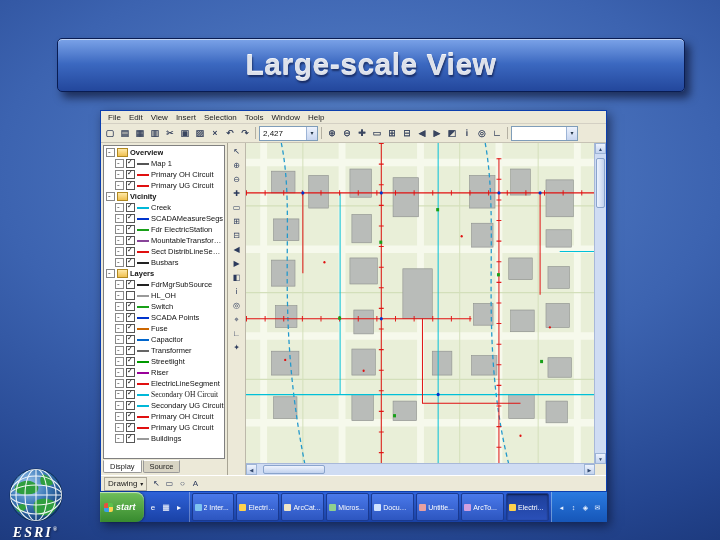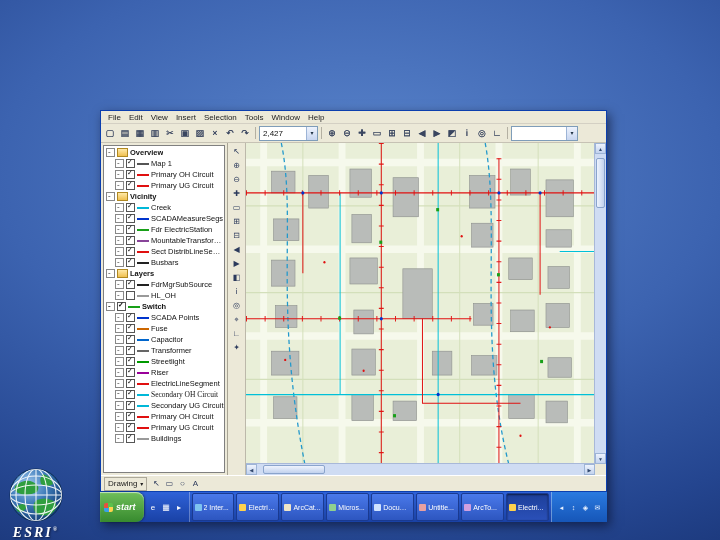--- a/index.html
+++ b/index.html
@@ -131,20 +131,23 @@
   .rnet{stroke:#e01010;stroke-width:1;fill:none;}
   .rtick{stroke:#e01010;stroke-width:5;stroke-dasharray:1 18;fill:none;opacity:.95;}
   .cnet{stroke:#00c0d8;stroke-width:1;fill:none;}
   .creek{stroke:#2299cc;stroke-width:1.3;stroke-dasharray:4 3;fill:none;}
 </style>
 </head>
 <body>
 
 <div class="slide">
 
+  <div class="title-box">
+    <span class="title-text">Large-scale View</span>
+  </div>
 
   <div class="screenshot">
     <div class="win">
 
 
       <div class="menubar">
 
           <span class="menu-item">File</span>
 
           <span class="menu-item">Edit</span>
@@ -334,21 +337,21 @@
               </div>
 
               <div class="toc-row layer unchecked" style="padding-left: 11px;">
                 <span class="expander"></span>
                 <span class="chk"></span>
 
                 <span class="sym" style="background: rgb(153, 153, 153);"></span>
                 <span class="toc-label">HL_OH</span>
               </div>
 
-              <div class="toc-row layer" style="padding-left: 2px; font-weight: bold;">
+              <div class="toc-row layer" style="padding-left: 11px;">
                 <span class="expander"></span>
                 <span class="chk"></span>
 
                 <span class="sym" style="background: rgb(24, 160, 24);"></span>
                 <span class="toc-label">Switch</span>
               </div>
 
               <div class="toc-row layer" style="padding-left: 11px;">
                 <span class="expander"></span>
                 <span class="chk"></span>
@@ -438,20 +441,24 @@
               </div>
 
               <div class="toc-row layer" style="padding-left: 11px;">
                 <span class="expander"></span>
                 <span class="chk"></span>
 
                 <span class="sym" style="background: rgb(153, 153, 153);"></span>
                 <span class="toc-label">Buildings</span>
               </div>
             </div>
+          <div class="toc-tabs">
+            <span class="toc-tab active">Display</span>
+            <span class="toc-tab">Source</span>
+          </div>
         </div>
 
         <div class="vtools">
 
             <span class="tbtn">↖</span>
 
             <span class="tbtn">⊕</span>
 
             <span class="tbtn">⊖</span>
 

